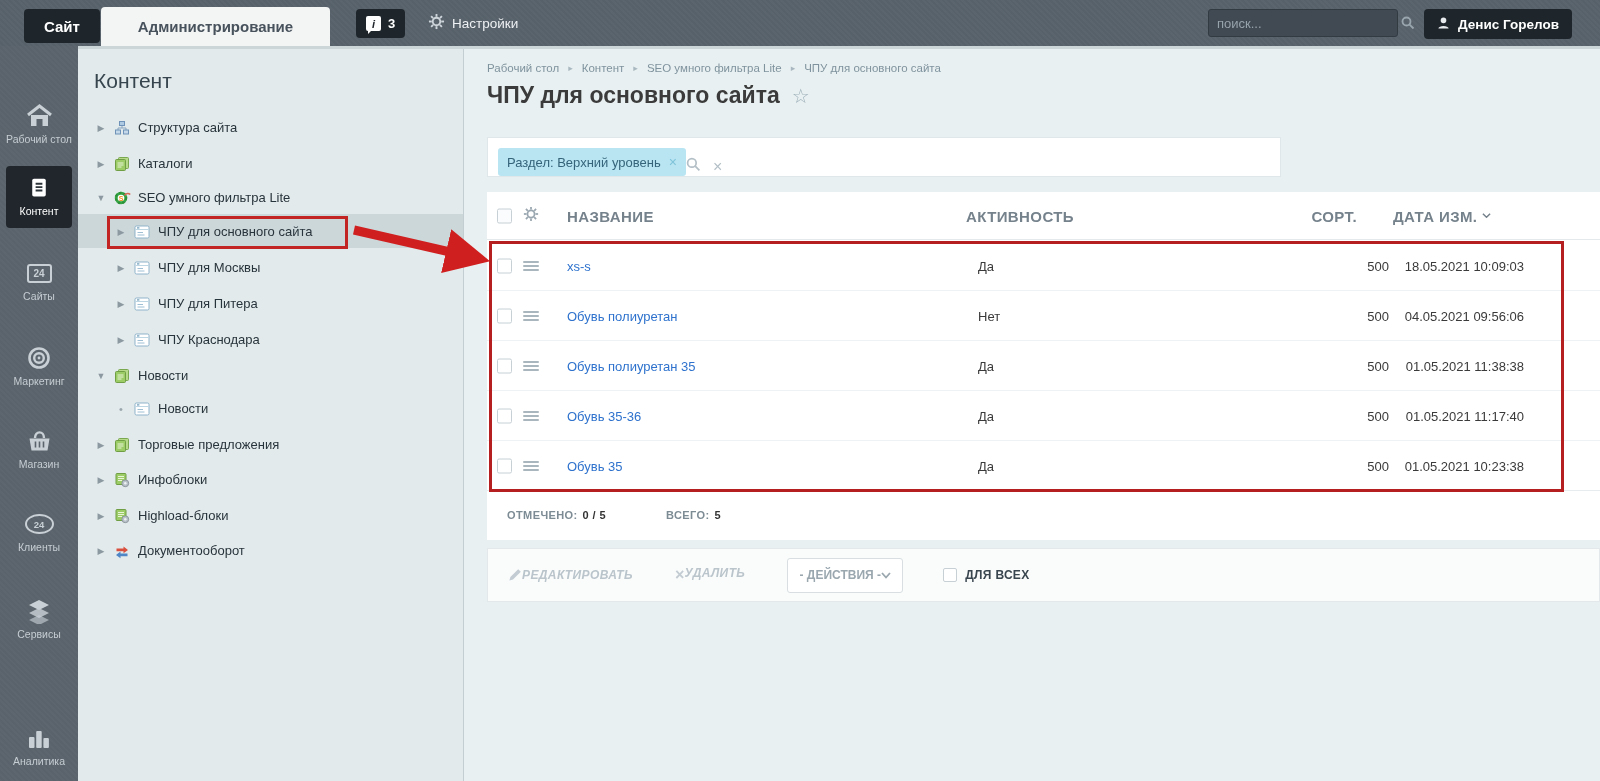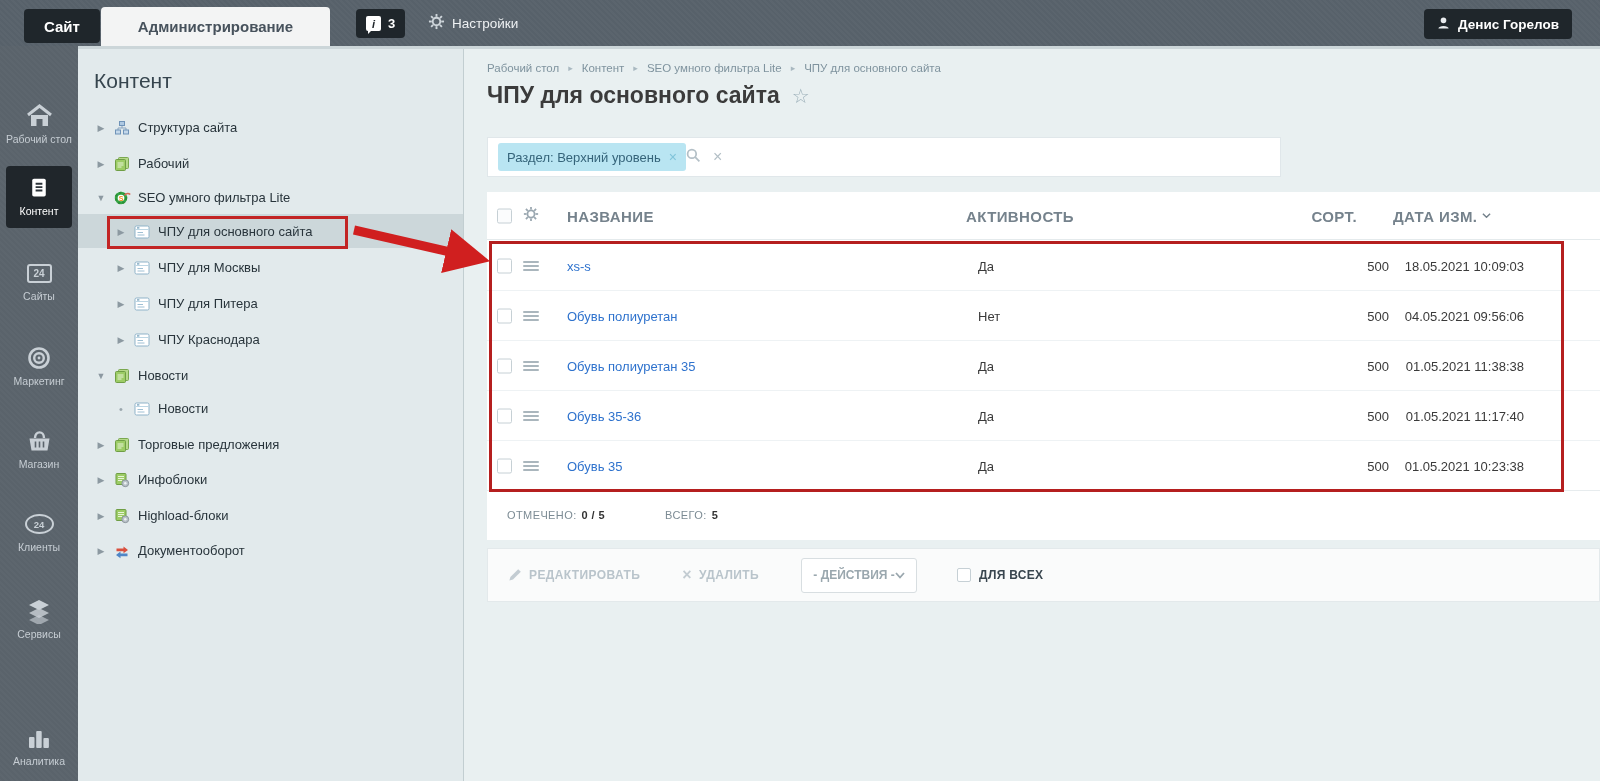--- a/index.html
+++ b/index.html
@@ -62,21 +62,21 @@
   .main { position:absolute; left:464px; top:49px; width:1136px; height:732px; }
   .breadcrumb { position:absolute; left:23px; top:13px; display:flex; align-items:center; gap:9px;
     font-size:11.5px; color:#7f939e; }
   .bc-sep { font-size:9px; color:#a9b8c0; }
   .bc-item { cursor:pointer; }
   .page-title-row { position:absolute; left:23px; top:33px; display:flex; align-items:center; gap:12px; }
   .page-title { font-size:23px; font-weight:bold; color:#3b3b3b; }
   .fav-star { font-size:20px; color:#9fb2bb; cursor:pointer; }
 
   .filterbar { position:absolute; left:23px; top:88px; width:794px; height:40px; background:#fff;
-    border:1px solid #e0e7ea; display:flex; align-items:center; padding:0 10px; }
+    border:1px solid #e0e7ea; display:flex; align-items:flex-end; padding:0 10px; }
   .chip { background:#b9e5f2; border-radius:3px; height:28px; display:flex; align-items:center;
     padding:0 9px; font-size:13px; color:#35647a; gap:8px; cursor:pointer; }
   .chip-x { color:#7fc3d9; font-size:14px; cursor:pointer; }
   .filter-input { flex:1; border:none; outline:none; font-size:13px; padding:0 12px; color:#5b6b74;
     font-family:inherit; background:transparent; }
   .filter-input::placeholder { color:#a9b6bd; }
   .filter-icons { display:flex; align-items:center; gap:12px; color:#b3bfc6; }
   .filter-x { font-size:16px; color:#b3bfc6; cursor:pointer; }
 
   .grid { position:absolute; left:23px; top:143px; width:1113px; background:#fff; height:348px; }
@@ -92,27 +92,27 @@
   .cell { position:absolute; top:50%; transform:translateY(-50%); font-size:13px; color:#3a3a3a; }
   .c-name { left:80px; } .h-name { left:80px; }
   .c-act { left:491px; width:120px; } .h-act { left:473px; width:120px; text-align:center; }
   .c-sort { left:752px; width:150px; text-align:right; } .h-sort { left:720px; width:150px; text-align:right; }
   .c-date { left:877px; width:160px; text-align:right; } .h-date { left:906px; display:flex; align-items:center; gap:5px; }
   a.rowlink { color:#2e72cd; text-decoration:none; cursor:pointer; }
 
   .gfooter { position:absolute; left:23px; top:441px; width:1113px; height:49px; background:#fff;
     border-top:1px solid #e7ecee; display:flex; align-items:center; gap:60px; padding:0 20px;
     font-size:11px; letter-spacing:.4px; }
-  .gf-label { color:#7c8b94; font-weight:normal; }
+  .gf-label { color:#7c8b94; font-weight:bold; }
   .gf-val { color:#333; font-weight:bold; margin-left:5px; }
 
   .actionbar { position:absolute; left:23px; top:499px; width:1113px; height:54px; background:#fafbfb;
     border:1px solid #e3e9eb; display:flex; align-items:center; padding:0 20px; }
-  .act-btn { display:flex; align-items:center; gap:7px; color:#b9c4cb; font-size:12px; font-weight:bold;
-    letter-spacing:.4px; cursor:pointer; }
+  .act-btn { display:flex; color:#b9c4cb; font-size:12px; font-weight:bold;
+    letter-spacing:.4px; cursor:pointer;font-style:italic; }
   .act-edit { margin-right:42px; } .act-del { margin-right:42px; }
   .act-x { font-size:16px; font-weight:bold; color:#c3ccd2; }
   .act-dd { width:116px; height:35px; border:1px solid #d8dee1; border-radius:3px; background:#fff;
     display:flex; align-items:center; justify-content:center; color:#9aa7ae; font-size:12px;
     font-weight:bold; cursor:pointer; margin-right:40px; }
   .act-forall { display:flex; align-items:center; gap:8px; font-size:12px; font-weight:bold; color:#39464f;
     letter-spacing:.3px; }
   .cb2 { width:14px; height:14px; border:1px solid #c6d0d5; border-radius:2px; background:#fff; cursor:pointer; }
 
   .notice { position:absolute; left:23px; top:568px; width:728px; height:46px; background:#f6f1d0;
@@ -147,20 +147,29 @@
               <line x1="14" y1="9" x2="17" y2="9"></line>
               <line x1="3.3" y1="3.3" x2="5.4" y2="5.4"></line>
               <line x1="12.6" y1="12.6" x2="14.7" y2="14.7"></line>
               <line x1="3.3" y1="14.7" x2="5.4" y2="12.6"></line>
               <line x1="12.6" y1="5.4" x2="14.7" y2="3.3"></line>
             </g>
             <circle cx="9" cy="9" r="4" fill="none" stroke="#cfd6db" stroke-width="2"></circle>
           </svg></span>
       <span>Настройки</span>
     </div>
+    <div class="top-search">
+      <input type="text" placeholder="поиск..." style="">
+      <span style="padding-right:8px;display:flex">
+          <svg width="14" height="14" viewBox="0 0 14 14">
+            <circle cx="5.5" cy="5.5" r="4" fill="none" stroke="#9aa6ae" stroke-width="1.8"></circle>
+            <line x1="8.6" y1="8.6" x2="12.5" y2="12.5" stroke="#9aa6ae" stroke-width="1.8"></line>
+          </svg>
+        </span>
+    </div>
     <div class="btn-dark top-user">
       <span><svg width="13" height="14" viewBox="0 0 14 14">
             <circle cx="7" cy="4.2" r="3" fill="#e8ebee"></circle>
             <path d="M1.5 13 C1.5 9.2 12.5 9.2 12.5 13 Z" fill="#e8ebee"></path>
           </svg></span>
       <span>Денис Горелов</span>
     </div>
   </div>
   <div class="top-edge"></div>
 
@@ -258,21 +267,21 @@
 
     <div class="tree-item lvl1" style="top:98px">
       <span class="tw">▶</span>
       <span class="ticon">
           <svg width="16" height="16" viewBox="0 0 16 16">
             <rect x="4.5" y="1.5" width="10" height="11" rx="1" fill="#b6d98a" stroke="#7aa84f"></rect>
             <rect x="1.5" y="3.5" width="10" height="11" rx="1" fill="#9ccc65" stroke="#6f9e45"></rect>
             <path d="M3.5 7h6M3.5 9h6M3.5 11h4" stroke="#e8f3da"></path>
           </svg>
         </span>
-      <span>Рабочий</span>
+      <span>Каталоги</span>
     </div>
 
     <div class="tree-item lvl1" style="top:132px">
       <span class="tw">▼</span>
       <span class="ticon">
           <svg width="17" height="17" viewBox="0 0 17 17">
             <circle cx="7" cy="9" r="6.2" fill="#35a544"></circle>
             <circle cx="7" cy="9" r="5.2" fill="none" stroke="#2c8f38" stroke-width="2" stroke-dasharray="2.2 2.2"></circle>
             <circle cx="7" cy="9" r="3.3" fill="#fff"></circle>
             <text x="7" y="11.6" text-anchor="middle" font-size="7" font-weight="bold" fill="#f08c1e">S</text>

